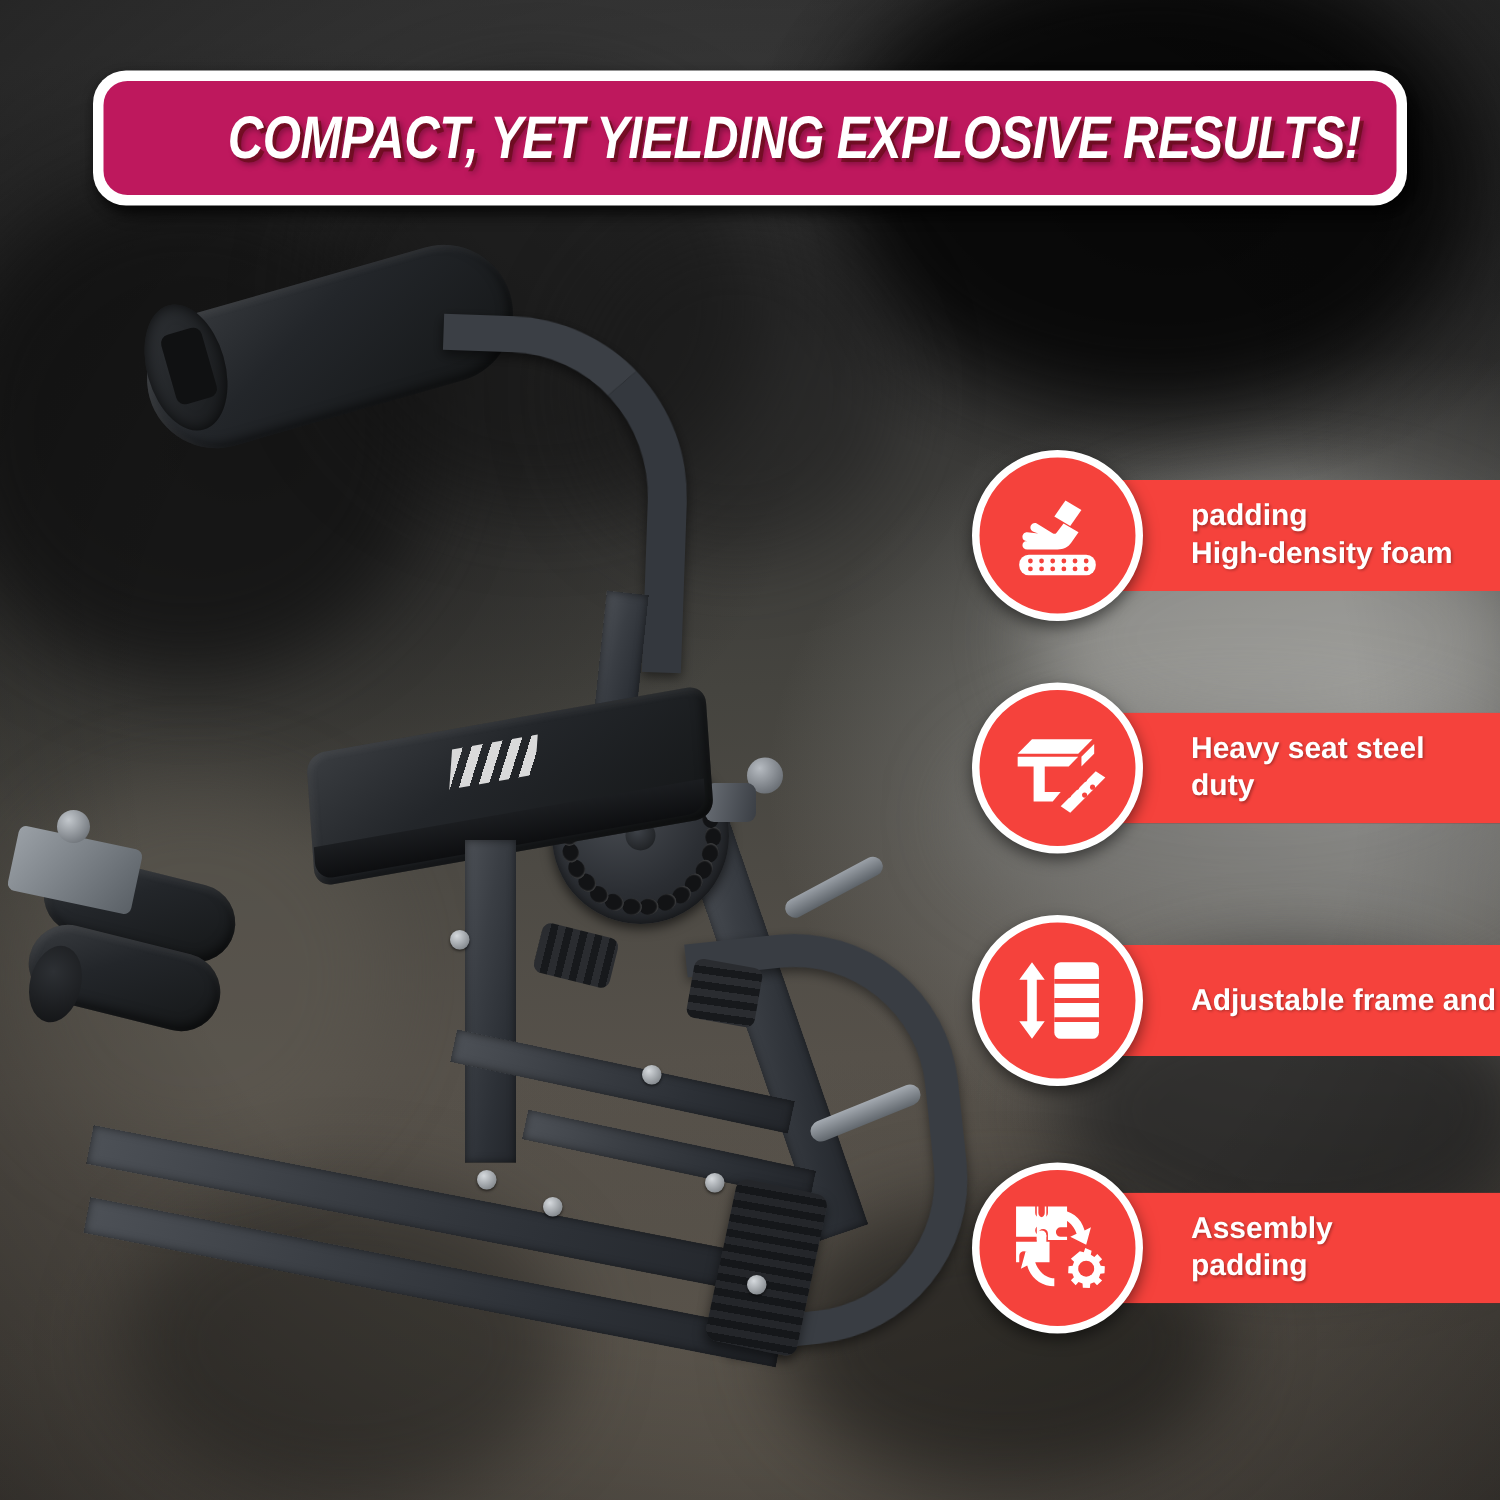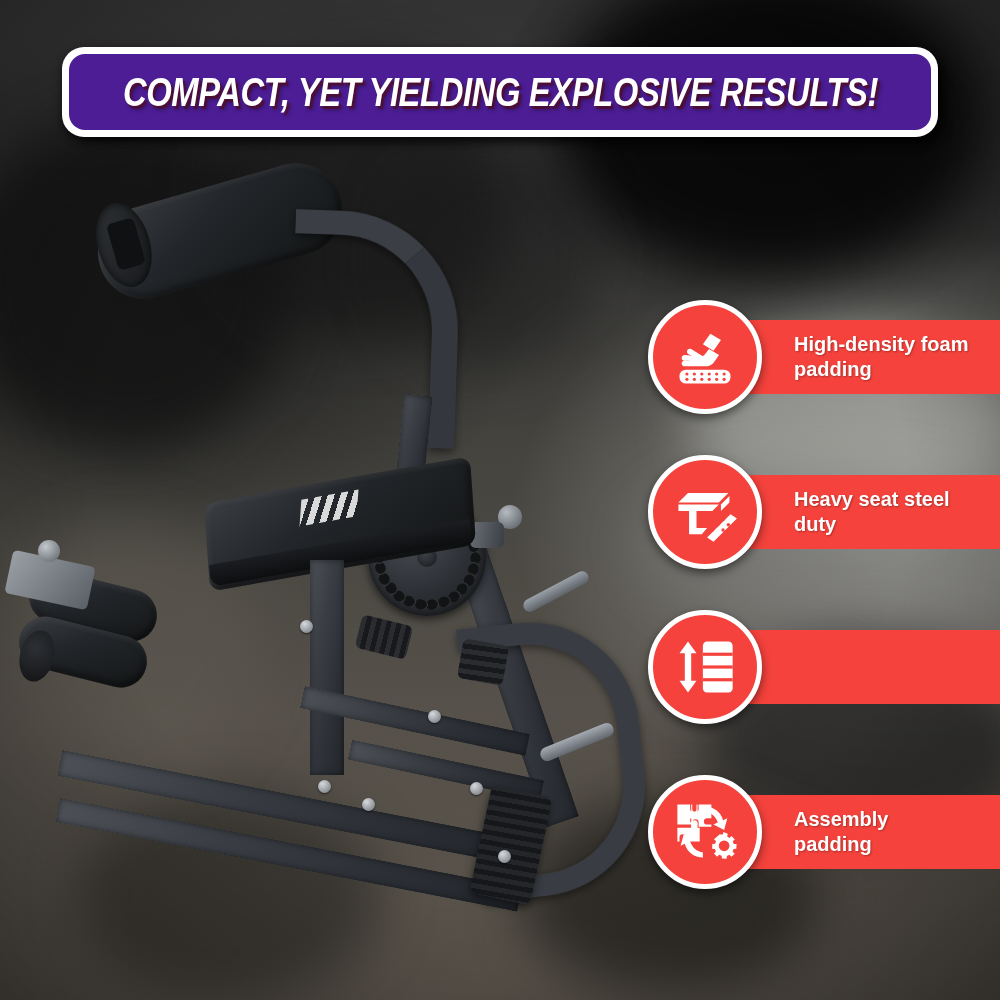--- a/index.html
+++ b/index.html
@@ -33,21 +33,21 @@
   .bg-vignette{position:absolute;inset:0;
     background:radial-gradient(ellipse 780px 760px at 50% 50%, rgba(0,0,0,0) 52%, rgba(0,0,0,.42) 100%);}
 
   
   .banner-wrap{position:absolute;left:62px;top:47px;width:876px;height:90px;}
   .banner-shadow{position:absolute;left:6px;top:8px;width:876px;height:88px;
     background:rgba(0,0,0,.55);border-radius:22px;filter:blur(5px);}
   .banner-outer{position:absolute;inset:0;background:#ffffff;border-radius:22px;
      box-shadow:0 3px 8px rgba(0,0,0,.45);}
   .banner-inner{position:absolute;left:7px;top:7px;right:7px;bottom:7px;
-     background:#4c1d95;border-radius:16px;display:flex;align-items:center;justify-content:center;}
+     background:#be185d;border-radius:16px;display:flex;align-items:center;}
   .banner-text{
     font-family:"Liberation Sans", sans-serif;
     font-weight:bold;font-style:italic;
     font-size:40px;letter-spacing:-0.5px;color:#ffffff;
     transform:scaleX(.82);transform-origin:center;white-space:nowrap;
     text-shadow:3px 3px 0 rgba(90,10,8,.55), 4px 4px 5px rgba(0,0,0,.35);
   }
 
   
   .machine{position:absolute;left:0;top:150px;width:660px;height:800px;}
@@ -275,22 +275,22 @@
             <circle cx="22" cy="53" r="1.5"></circle>
             <circle cx="29" cy="53" r="1.5"></circle>
           <circle cx="36" cy="53" r="1.5"></circle>
             <circle cx="43" cy="53" r="1.5"></circle>
             <circle cx="50" cy="53" r="1.5"></circle>
         </g>
       </svg>
     </div>
     <div class="f-banner">
       <div class="f-text">
+        <div>padding</div>
         <div>High-density foam</div>
-        <div>padding</div>
       </div>
     </div>
   </div>
 
   <div class="feature" style="top:455px;">
     <div class="f-circle">
       <svg viewBox="0 0 64 64" fill="#ffffff" aria-hidden="true">
         <path d="M16 14h38l-9 9H7z"></path>
         <path d="M7 25h38l-6 6H24v16h10l-5 6H17V31H7z"></path>
         <path d="M47 25l8-8v6l-8 8z"></path>
@@ -319,20 +319,21 @@
         <rect x="30" y="8" width="28" height="48" rx="4"></rect>
         <g stroke="#f5423c" stroke-width="3">
           <line x1="30" y1="20" x2="58" y2="20"></line>
           <line x1="30" y1="32" x2="58" y2="32"></line>
           <line x1="30" y1="44" x2="58" y2="44"></line>
         </g>
       </svg>
     </div>
     <div class="f-banner">
       <div class="f-text">
+        <div>Adjustable frame and</div>
       </div>
     </div>
   </div>
 
   <div class="feature" style="top:775px;">
     <div class="f-circle">
       <svg viewBox="0 0 64 64" fill="#ffffff" aria-hidden="true">
         <path d="M6 6h12v4a3 3 0 0 0 6 0V6h1v12h-4a3 3 0 0 0 0 6h4v1H6z"></path>
         <path d="M27 6h12v13h-4a3 3 0 0 0 0 6h4v2H27v-4a3 3 0 0 0-6 0v4h-1V6h1v4a3 3 0 0 0 6 0z" transform="translate(-1,0)"></path>
         <path d="M6 28h13v-4a3 3 0 0 1 6 0v4h2v13H14v-4a3 3 0 0 0-6 0v4H6z"></path>

